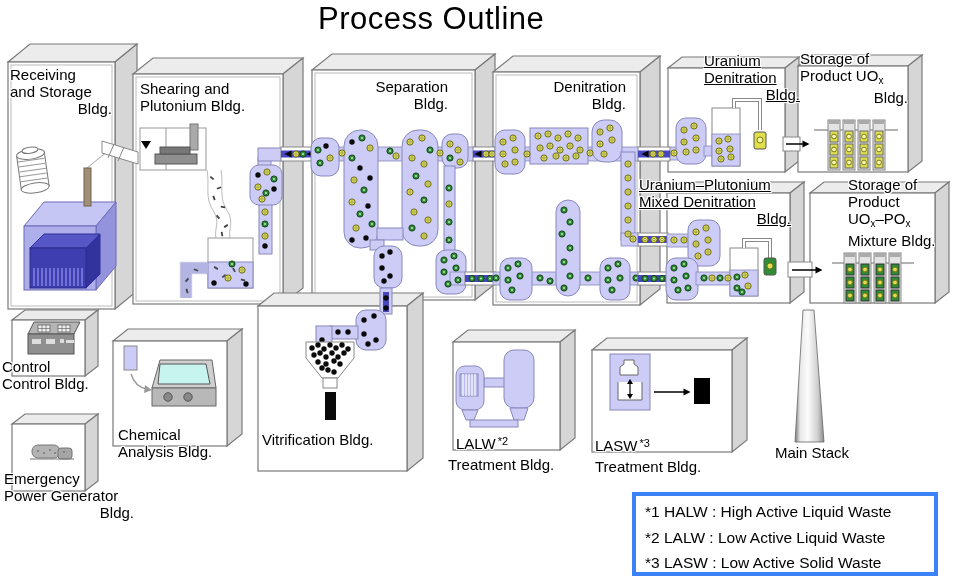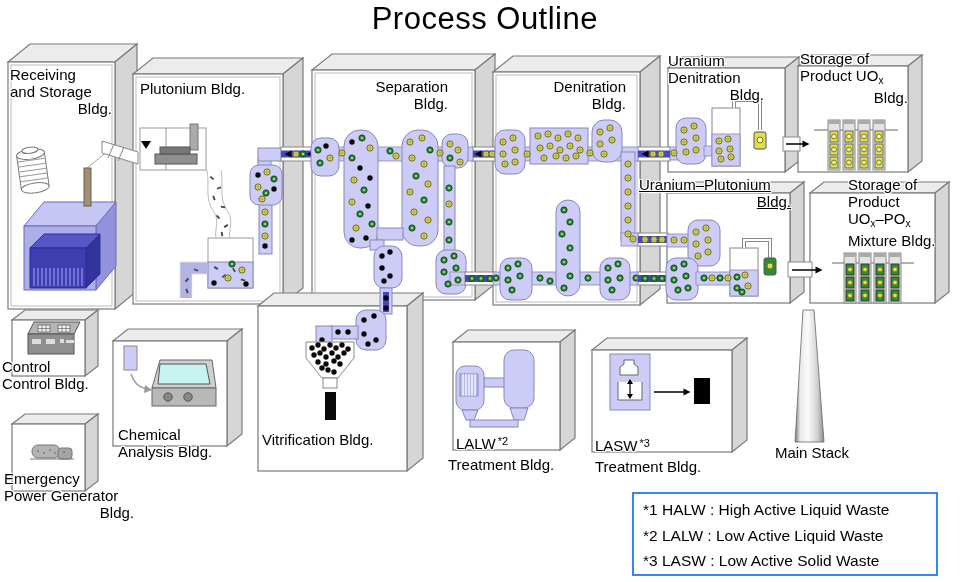--- a/index.html
+++ b/index.html
@@ -9,38 +9,38 @@
   .lbl{position:absolute;font-size:15px;line-height:17px;color:#000;white-space:nowrap;
        text-shadow:-1px -1px 0 #fff,1px -1px 0 #fff,-1px 1px 0 #fff,1px 1px 0 #fff,0 0 3px #fff;}
   .lbl div{white-space:nowrap;}
   .c{text-align:right}
   .r{text-align:right}
   .i8{text-indent:8px}
   .lh20 div{line-height:20px}
   .lh21 div{line-height:21px}
   sub.sx{font-size:10px;vertical-align:-3px;}
   sup.ref{font-size:11px;vertical-align:4px;margin-left:2px;}
-  #lab-title{left:318px;top:0px;width:280px;font-size:31px;line-height:38px;text-align:right;letter-spacing:.5px;}
+  #lab-title{left:318px;top:0px;width:280px;font-size:31px;line-height:38px;text-align:left;letter-spacing:.5px;}
   #lab-receiving{left:10px;top:66px;width:102px;}
   #lab-shearing{left:140px;top:80px;width:146px;}
   #lab-separation{left:336px;top:78px;width:112px;}
   #lab-purification{left:518px;top:78px;width:108px;}
-  #lab-uden{left:668px;top:52px;width:96px;}
+  #lab-uden{left:704px;top:52px;width:96px;text-decoration:underline;}
   #lab-uoxs{left:800px;top:50px;width:108px;}
   #lab-upden{left:639px;top:176px;width:152px;text-decoration:underline;}
   #lab-mixs{left:848px;top:176px;width:112px;}
   #lab-central{left:2px;top:358px;width:108px;}
   #lab-emergency{left:4px;top:470px;width:130px;}
   #lab-chemical{left:118px;top:426px;width:130px;}
   #lab-halw{left:262px;top:430px;width:150px;}
   #lab-lalw{left:448px;top:431px;width:118px;}
   #lab-lasw{left:595px;top:433px;width:130px;}
   #lab-stack{left:764px;top:444px;width:96px;text-align:center;}
   #legend{position:absolute;left:632px;top:492px;width:306px;height:84px;box-sizing:border-box;
-          border:2px solid #3b82f6;background:#fff;padding:3px 0 0 9px;font-size:15.5px;line-height:25.5px;color:#000;}
+          border:4px solid #3b82f6;background:#fff;padding:3px 0 0 9px;font-size:15.5px;line-height:25.5px;color:#000;}
 </style>
 </head>
 <body>
 
 <div id="stage">
 
 <svg id="scene" width="960" height="582" viewBox="0 0 960 582">
   <defs>
     <g id="py">
           <circle r="3.1" fill="#dede4e" stroke="#6b6b1b" stroke-width="1"></circle>
@@ -697,20 +697,21 @@
 
 <div id="lab-title" class="lbl">Process Outline</div>
 
 <div id="lab-receiving" class="lbl">
   <div>Receiving</div>
   <div>and Storage</div>
   <div class="r">Bldg.</div>
 </div>
 
 <div id="lab-shearing" class="lbl">
+  <div>Shearing and</div>
   <div>Plutonium Bldg.</div>
 </div>
 
 <div id="lab-separation" class="lbl">
   <div class="c">Separation</div>
   <div class="r">Bldg.</div>
 </div>
 
 <div id="lab-purification" class="lbl">
   <div class="c">Denitration</div>
@@ -724,20 +725,21 @@
 </div>
 
 <div id="lab-uoxs" class="lbl">
   <div>Storage of</div>
   <div><span>Product UO</span><sub class="sx">x</sub></div>
   <div class="r">Bldg.</div>
 </div>
 
 <div id="lab-upden" class="lbl">
   <div>Uranium–Plutonium</div>
+  <div>Mixed Denitration</div>
   <div class="r">Bldg.</div>
 </div>
 
 <div id="lab-mixs" class="lbl">
   <div>Storage of</div>
   <div>Product</div>
   <div><span>UO</span><sub class="sx">x</sub><span>–PO</span><sub class="sx">x</sub></div>
   <div>Mixture Bldg.</div>
 </div>
 

